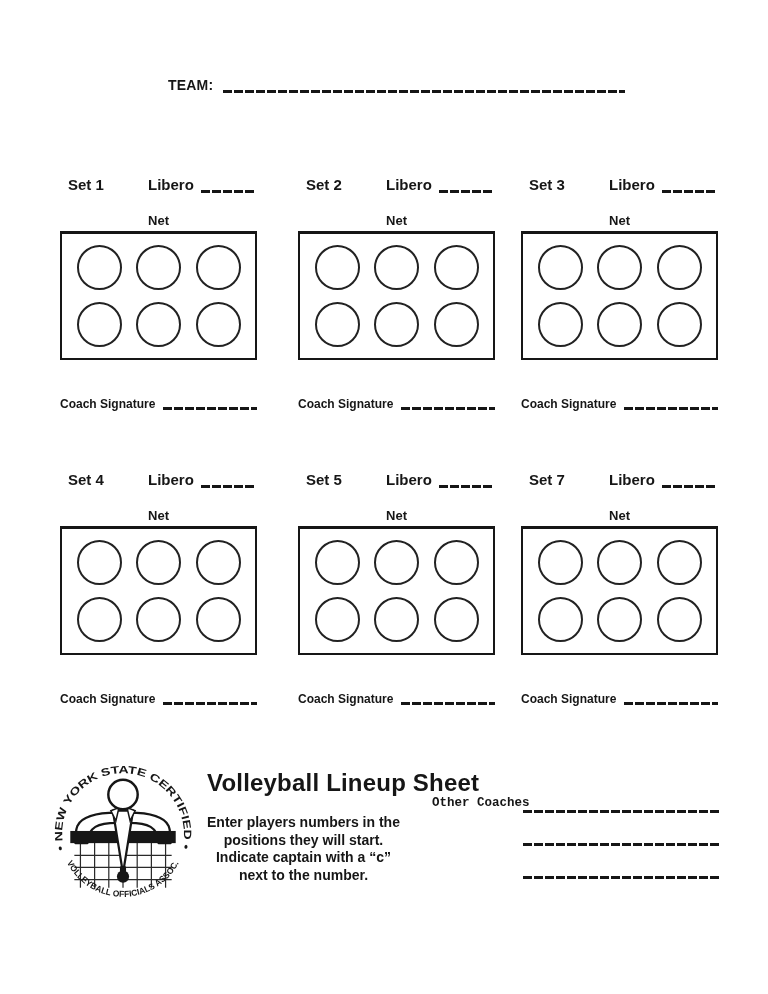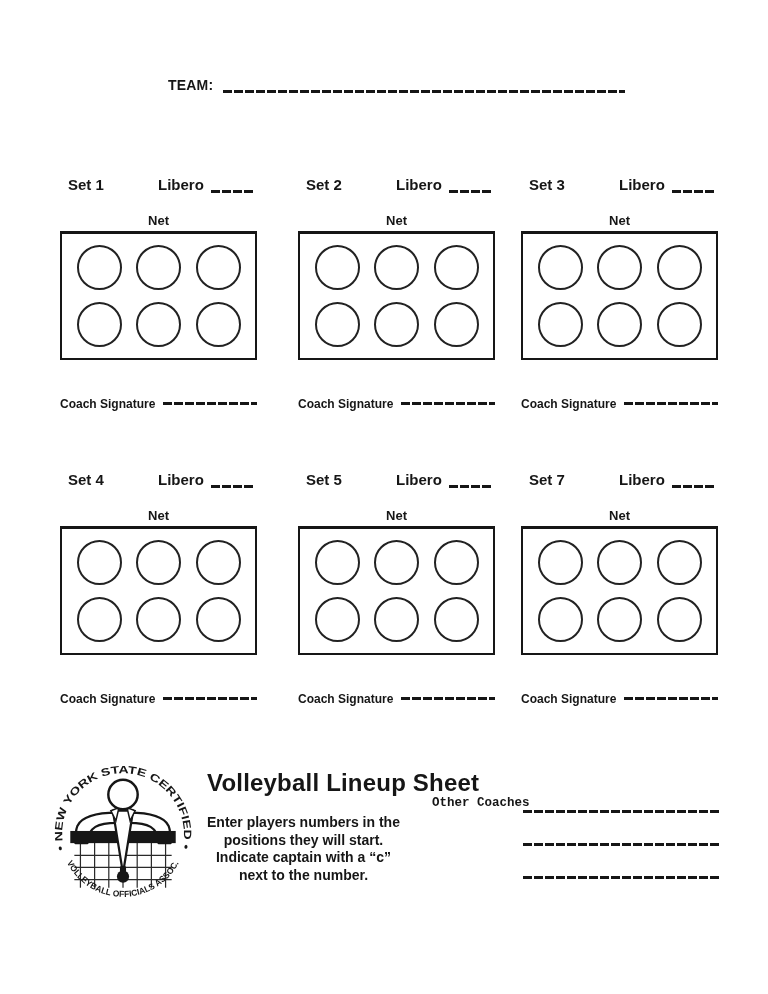--- a/index.html
+++ b/index.html
@@ -21,35 +21,35 @@
 
   
   .team-row{position:absolute;left:168px;top:76px;display:flex;align-items:flex-end;}
   .team-label{font-size:14px;line-height:18px;letter-spacing:.2px;}
   .team-line{width:402px;margin-left:10px;margin-bottom:1px;}
 
   
   .set-panel{position:absolute;width:197px;height:245px;}
   .set-header{position:absolute;left:0;top:0;width:100%;height:20px;}
   .set-label{position:absolute;left:8px;top:0;font-size:15px;line-height:20px;}
-  .libero-row{position:absolute;left:88px;right:2px;top:0;height:20px;display:flex;align-items:flex-end;margin-left:10px;}
+  .libero-row{position:absolute;left:88px;right:2px;top:0;height:20px;display:flex;align-items:flex-end;}
   .libero-label{font-size:15px;line-height:20px;}
   .libero-line{flex:1;margin-left:7px;margin-bottom:2px;}
   .net-label{position:absolute;left:0;top:38px;width:100%;text-align:center;font-size:13px;line-height:16px;}
   .court-box{
     position:absolute;left:0;top:56px;width:193px;height:124px;
     border:2px solid #161616;border-top-width:3px;
     display:grid;
     grid-template-columns:repeat(3,45px);
     grid-template-rows:repeat(2,45px);
     justify-content:space-evenly;
     align-content:space-evenly;
   }
   .pos-circle{width:45px;height:45px;border:2px solid #222;border-radius:50%;box-sizing:border-box;background:#fff;}
-  .coach-row{position:absolute;left:0;right:0;top:221px;display:flex;align-items:center;}
+  .coach-row{position:absolute;left:0;right:0;top:221px;display:flex;align-items:flex-end;}
   .coach-label{font-size:12px;line-height:16px;white-space:nowrap;}
   .coach-line{flex:1;margin-left:8px;margin-bottom:2px;}
 
   
   .logo{position:absolute;left:54px;top:760px;width:138px;height:148px;}
   .footer-title{position:absolute;left:207px;top:771px;font-size:24px;line-height:24px;letter-spacing:.2px;}
   .instructions{position:absolute;left:207px;top:814px;font-size:14px;line-height:17.5px;text-align:center;}
   .other-coaches-label{position:absolute;left:432px;top:795px;font-size:12.5px;line-height:16px;font-family:Liberation Mono, monospace;}
   .oc-line{position:absolute;left:523px;width:196px;}
   .oc-line-1{top:810px;}

